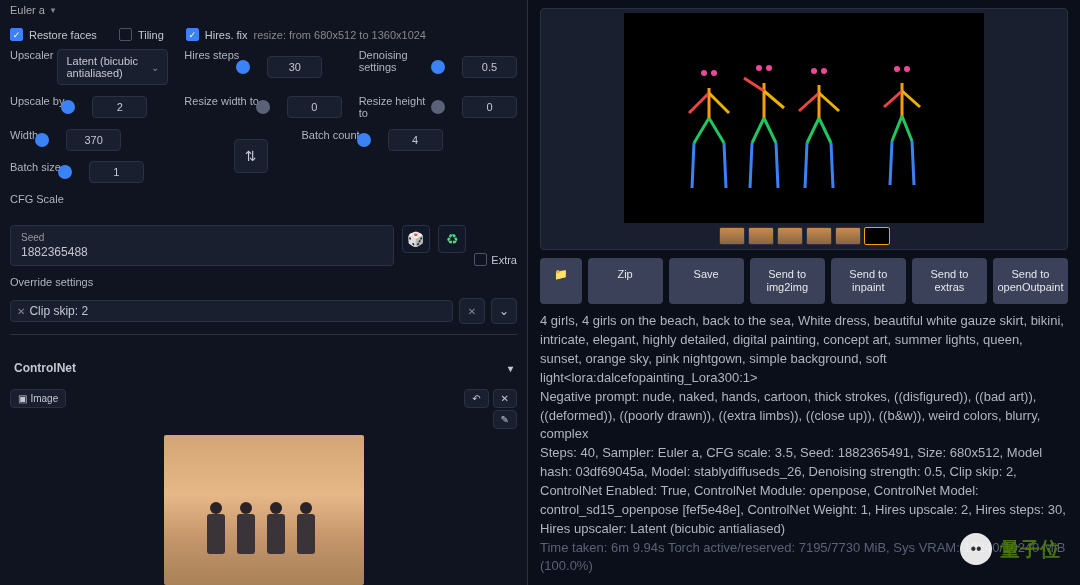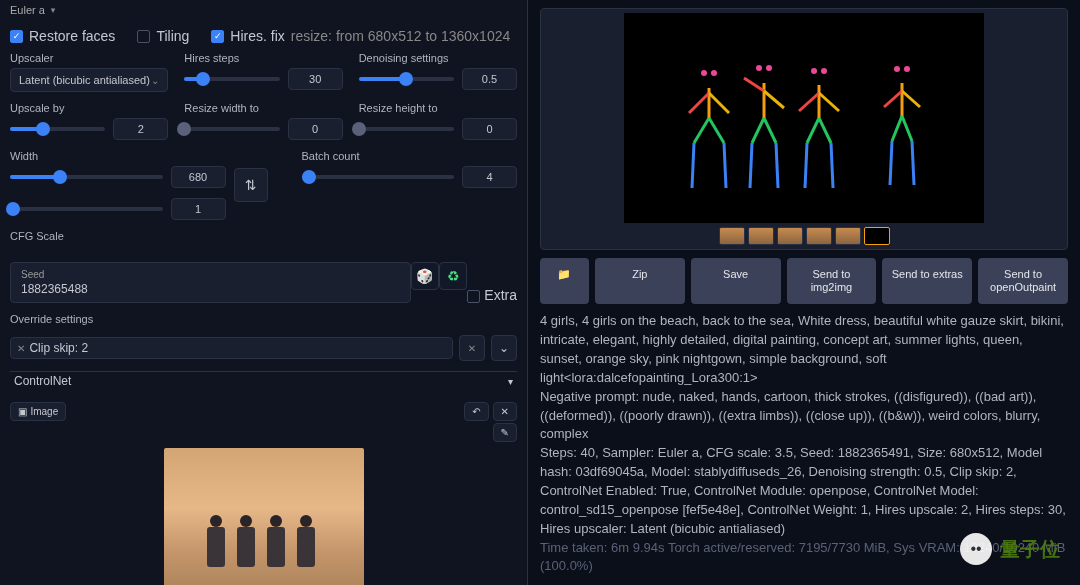--- a/index.html
+++ b/index.html
@@ -6,50 +6,50 @@
 body { background: #0b0f1a; color: #c5c7d0; font-size: 12px; width: 1080px; height: 585px; overflow: hidden; display: flex; }
 .left { width: 528px; background: #0f1420; border-right: 1px solid #2a3142; height: 100%; overflow-y: auto; padding: 0 10px 10px 10px; }
 .right { flex: 1; background: #0b0f1a; padding: 8px 12px; display: flex; flex-direction: column; }
 
 .crumb { padding: 4px 0; color: #aaa; font-size: 11px; display: flex; align-items: center; gap: 6px; }
 .crumb .tri { font-size: 9px; color: #888; }
 
 .check-row { display: flex; align-items: center; gap: 6px; padding: 8px 0; flex-wrap: wrap; }
 .chk { width: 13px; height: 13px; border: 1px solid #4a5168; border-radius: 2px; display: inline-flex; align-items: center; justify-content: center; font-size: 9px; color: #fff; }
 .chk.on { background: #3b82f6; border-color: #3b82f6; }
-.lbl { color: #c5c7d0; font-size: 14px; }
+.lbl { color: #c5c7d0; font-size: 11px; }
 
 .ctrl-grid { display: grid; grid-template-columns: 1fr 1fr 1fr; gap: 10px 16px; }
 .ctrl-grid2 { display: grid; grid-template-columns: 1fr 60px 1fr; gap: 10px 8px; align-items: end; }
-.ctrl { display: flex; flex-direction: column; gap: 4px; }
+.ctrl { display: flex; flex-direction: row; gap: 4px; }
 .ctrl-label { font-size: 11px; color: #b0b4c0; }
 .sel { background: #1a1f30; border: 1px solid #2a3142; color: #c5c7d0; padding: 5px 8px; border-radius: 4px; font-size: 11px; display: flex; justify-content: space-between; align-items: center; }
 .sel .chev { font-size: 10px; color: #888; }
 .numbox { background: #1a1f30; border: 1px solid #2a3142; color: #c5c7d0; padding: 4px 8px; border-radius: 4px; font-size: 11px; text-align: center; width: 55px; }
-.slider-row { display: flex; align-items: center; gap: 8px; }
+.slider-row { display: flex; align-items: center; gap: 24px; }
 .slider { flex: 1; height: 4px; background: #2a3142; border-radius: 2px; position: relative; }
 .slider .fill { position: absolute; left: 0; top: 0; height: 100%; background: #3b82f6; border-radius: 2px; }
 .slider .thumb { position: absolute; top: 50%; width: 14px; height: 14px; background: #3b82f6; border-radius: 50%; transform: translate(-50%, -50%); }
 .slider.off .fill { background: #3a4158; }
 .slider.off .thumb { background: #5a6178; }
 
 .swap-btn { width: 34px; height: 34px; background: #1a1f30; border: 1px solid #2a3142; border-radius: 4px; display: flex; align-items: center; justify-content: center; font-size: 14px; color: #c5c7d0; }
 
 .seed-box { background: #1a1f30; border: 1px solid #2a3142; border-radius: 4px; padding: 6px 10px; margin-top: 10px; }
 .seed-label { font-size: 10px; color: #999; margin-bottom: 2px; }
-.seed-row { display: flex; align-items: center; }
+.seed-row { display: flex; align-items: center; gap: 8px; }
 .seed-val { flex: 1; font-size: 12px; color: #c5c7d0; }
 .ibtn { width: 28px; height: 28px; background: #131828; border: 1px solid #2a3142; border-radius: 4px; display: flex; align-items: center; justify-content: center; font-size: 14px; }
 
 .override-row { display: flex; align-items: center; justify-content: space-between; margin-top: 10px; }
 .tag-row { display: flex; align-items: center; gap: 4px; background: #1a1f30; border: 1px solid #2a3142; border-radius: 4px; padding: 3px 6px; flex: 1; }
 .tag-x { font-size: 10px; color: #888; }
 .tag-plus { width: 26px; height: 26px; background: #1a1f30; border: 1px solid #2a3142; border-radius: 4px; display: flex; align-items: center; justify-content: center; margin-left: 6px; }
 
-.accord { display: flex; justify-content: space-between; align-items: center; padding: 2px 4px 8px 4px; margin-top: 10px; border-top: 1px solid #2a3142; }
+.accord { display: flex; justify-content: space-between; align-items: center; padding: 26px 4px 8px 4px; margin-top: 10px; border-top: 1px solid #2a3142; font-weight: bold; }
 .accord .tri { font-size: 10px; }
 
 .img-toolbar { display: flex; justify-content: space-between; margin-top: 6px; }
 .mini-btn { background: #1a1f30; border: 1px solid #2a3142; color: #c5c7d0; padding: 3px 7px; border-radius: 4px; font-size: 10px; display: flex; align-items: center; gap: 3px; }
 .mini-grp { display: flex; gap: 4px; }
 
 .cn-image { width: 200px; height: 150px; margin: 6px auto; position: relative; background: linear-gradient(to bottom, #d4a574 0%, #e6b888 40%, #c4946a 70%, #a88258 100%); border-radius: 2px; }
 .cn-fig { position: absolute; bottom: 28px; width: 24px; height: 55px; }
 .cn-fig .head { width: 12px; height: 12px; background: #2a2428; border-radius: 50%; margin: 0 auto; }
 .cn-fig .body { width: 18px; height: 40px; background: #3a3438; margin: 0 auto; border-radius: 3px; }
@@ -159,35 +159,36 @@
   </div>
 
   <div class="ctrl-grid2" style="margin-top:10px">
     <div class="ctrl">
       <span class="ctrl-label">Width</span>
       <div class="slider-row">
         <div class="slider">
             <div class="fill" style="width:33%"></div>
             <div class="thumb" style="left:33%"></div>
           </div>
-        <div class="numbox">680</div>
+        <div class="numbox">370</div>
       </div>
     </div>
     <div class="swap-btn" style="grid-row:span 2; align-self:center">⇅</div>
     <div class="ctrl">
       <span class="ctrl-label">Batch count</span>
       <div class="slider-row">
         <div class="slider">
             <div class="fill" style="width:5%"></div>
             <div class="thumb" style="left:5%"></div>
           </div>
         <div class="numbox">4</div>
       </div>
     </div>
     <div class="ctrl">
+      <span class="ctrl-label">Batch size</span>
       <div class="slider-row">
         <div class="slider">
             <div class="fill" style="width:2%"></div>
             <div class="thumb" style="left:2%"></div>
           </div>
         <div class="numbox">1</div>
       </div>
     </div>
   </div>
 
@@ -324,20 +325,21 @@
       <div class="thumb-img"></div>
       <div class="thumb-img dark sel"></div>
     </div>
   </div>
 
   <div class="action-row">
     <div class="action-btn fold">📁</div>
     <div class="action-btn">Zip</div>
     <div class="action-btn">Save</div>
     <div class="action-btn">Send to img2img</div>
+    <div class="action-btn">Send to inpaint</div>
     <div class="action-btn">Send to extras</div>
     <div class="action-btn">Send to openOutpaint</div>
   </div>
 
   <div class="info">
     <div>4 girls, 4 girls on the beach, back to the sea, White dress, beautiful white gauze skirt, bikini, intricate, elegant, highly detailed, digital painting, concept art, summer lights, queen, sunset, orange sky, pink nightgown, simple background, soft light&lt;lora:dalcefopainting_Lora300:1&gt;</div>
     <div>Negative prompt: nude, naked, hands, cartoon, thick strokes, ((disfigured)), ((bad art)), ((deformed)), ((poorly drawn)), ((extra limbs)), ((close up)), ((b&amp;w)), weird colors, blurry, complex</div>
     <div>Steps: 40, Sampler: Euler a, CFG scale: 3.5, Seed: 1882365491, Size: 680x512, Model hash: 03df69045a, Model: stablydiffuseds_26, Denoising strength: 0.5, Clip skip: 2, ControlNet Enabled: True, ControlNet Module: openpose, ControlNet Model: control_sd15_openpose [fef5e48e], ControlNet Weight: 1, Hires upscale: 2, Hires steps: 30, Hires upscaler: Latent (bicubic antialiased)</div>
     <div class="faded">Time taken: 6m 9.94s   Torch active/reserved: 7195/7730 MiB,  Sys VRAM: 10240/10240 MiB (100.0%)</div>
   </div>

